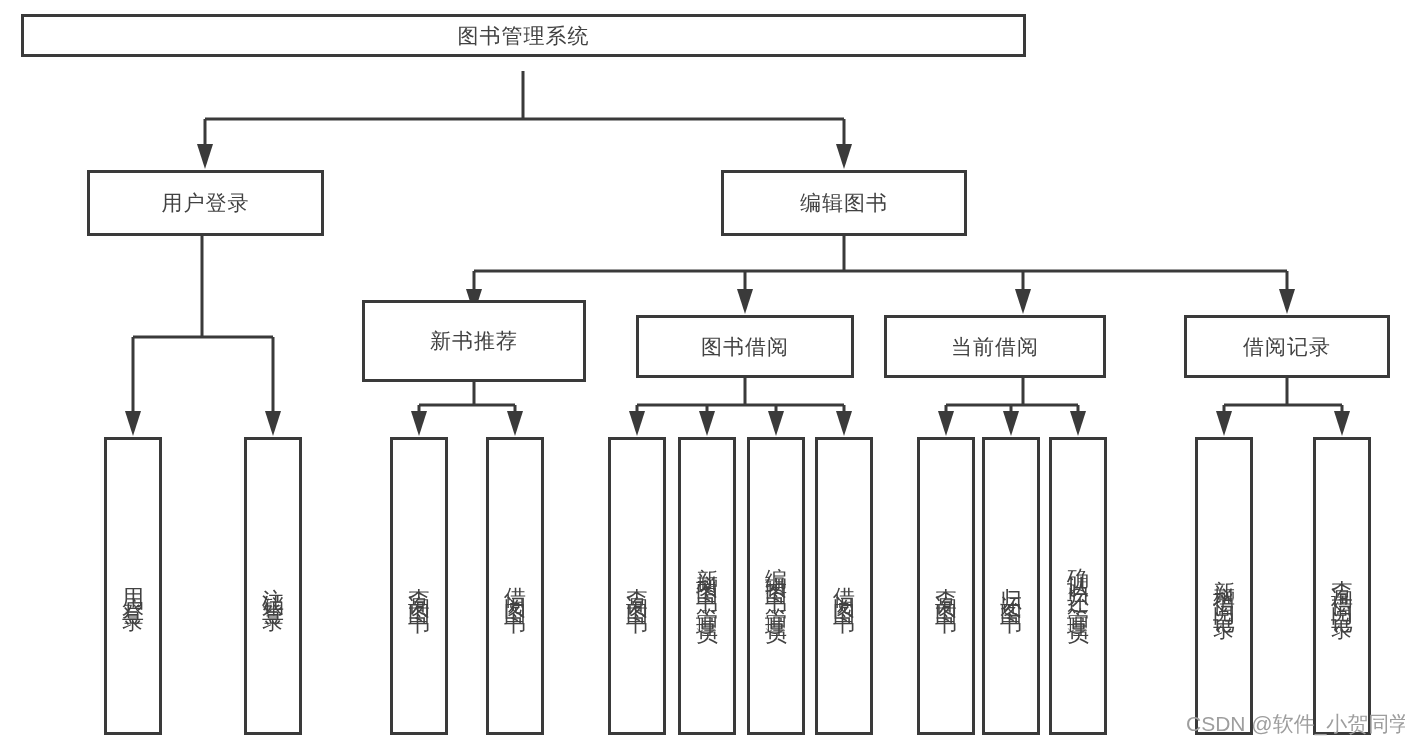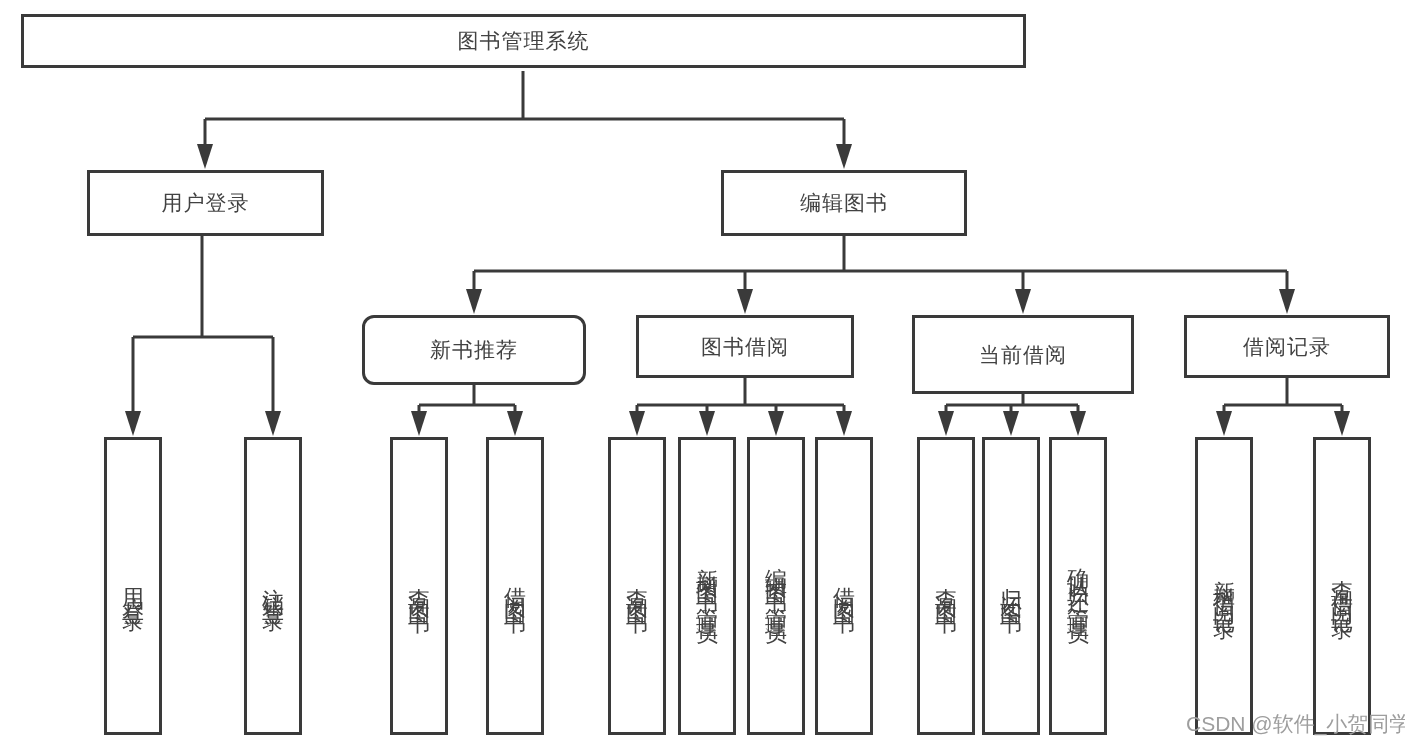--- a/index.html
+++ b/index.html
@@ -27,26 +27,26 @@
     background: #ffffff;
     border: 3px solid #3a3a3a;
     display: flex;
     align-items: center;
     justify-content: center;
     color: #424242;
     z-index: 1;
   }
   .h { font-size: 21px; letter-spacing: 1px; }
 
-  .root { left: 21px;  top: 14px;  width: 1005px; height: 54px; align-items: center; }
+  .root { left: 21px;  top: 14px;  width: 1005px; height: 43px; align-items: center; }
   .n2a  { left: 87px;  top: 170px; width: 237px;  height: 66px; }
   .n2b  { left: 721px; top: 170px; width: 246px;  height: 66px; }
-  .n3a  { left: 362px; top: 315px; width: 224px;  height: 70px; border-radius: 12px; }
+  .n3a  { left: 362px; top: 300px; width: 224px;  height: 82px; }
   .n3b  { left: 636px; top: 315px; width: 218px;  height: 63px; }
-  .n3c  { left: 912px; top: 315px; width: 222px;  height: 79px; }
+  .n3c  { left: 884px; top: 315px; width: 222px;  height: 63px; }
   .n3d  { left: 1184px;top: 315px; width: 206px;  height: 63px; }
 
   .v {
     top: 437px;
     width: 58px;
     height: 298px;
     font-size: 22px;
   }
   .vt {
     writing-mode: vertical-rl;

